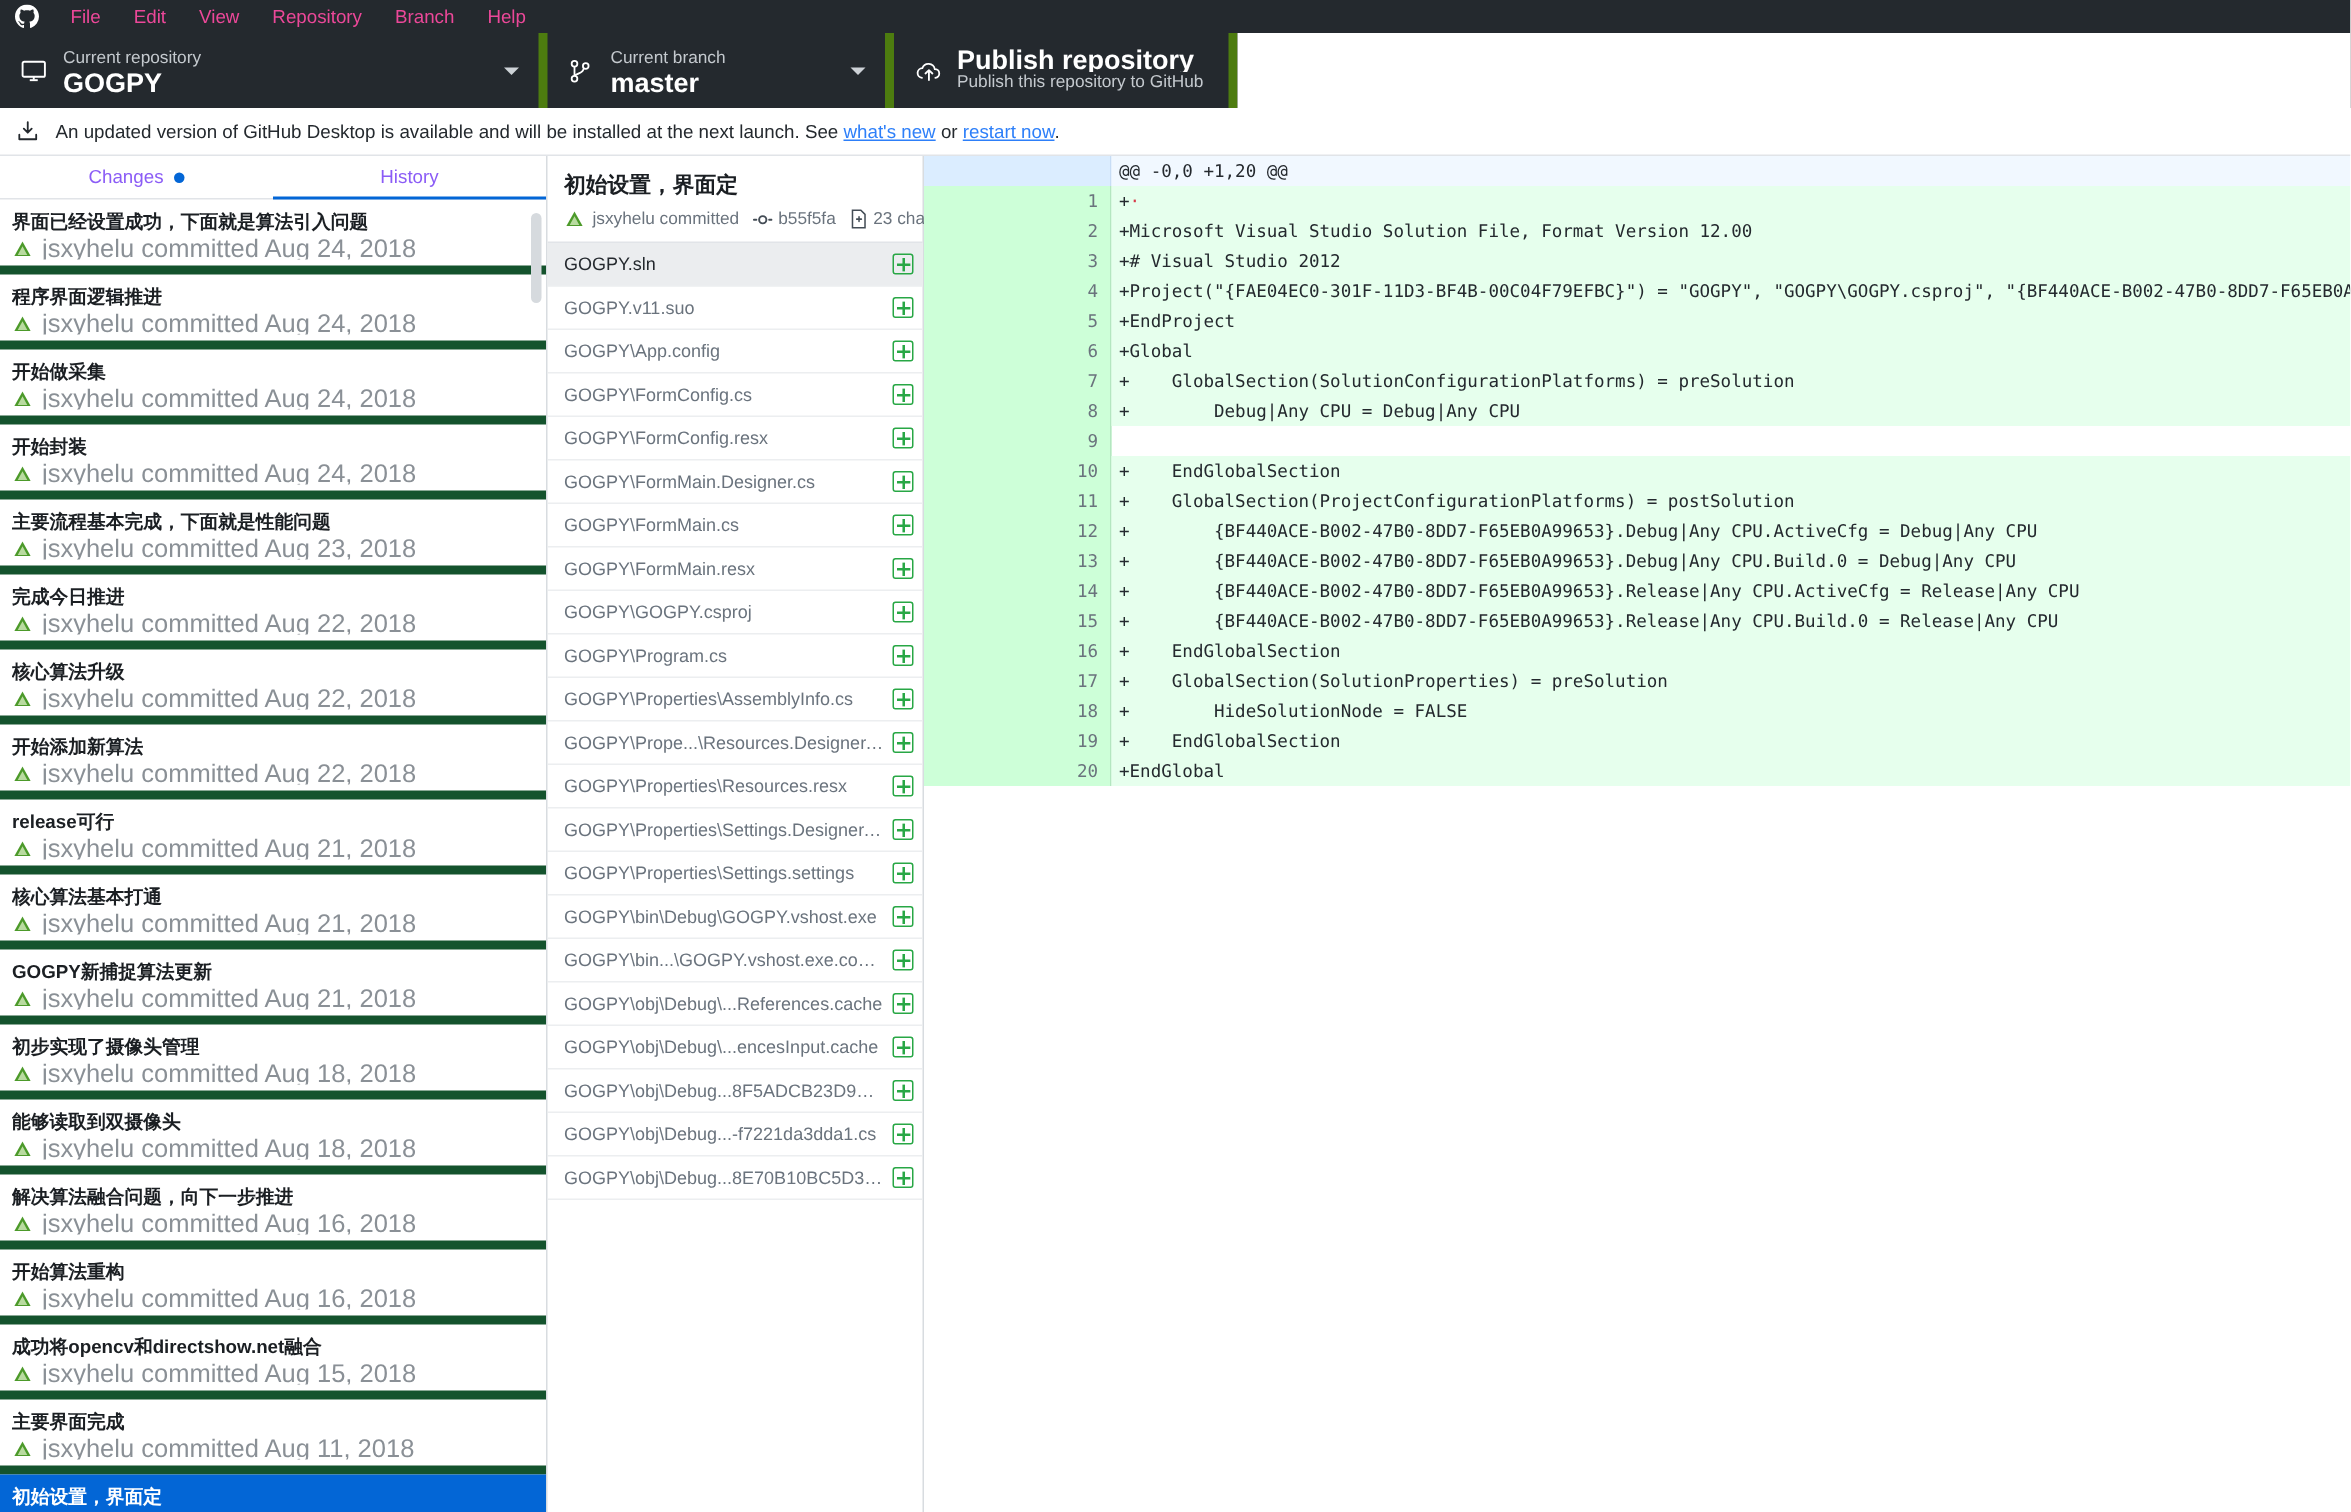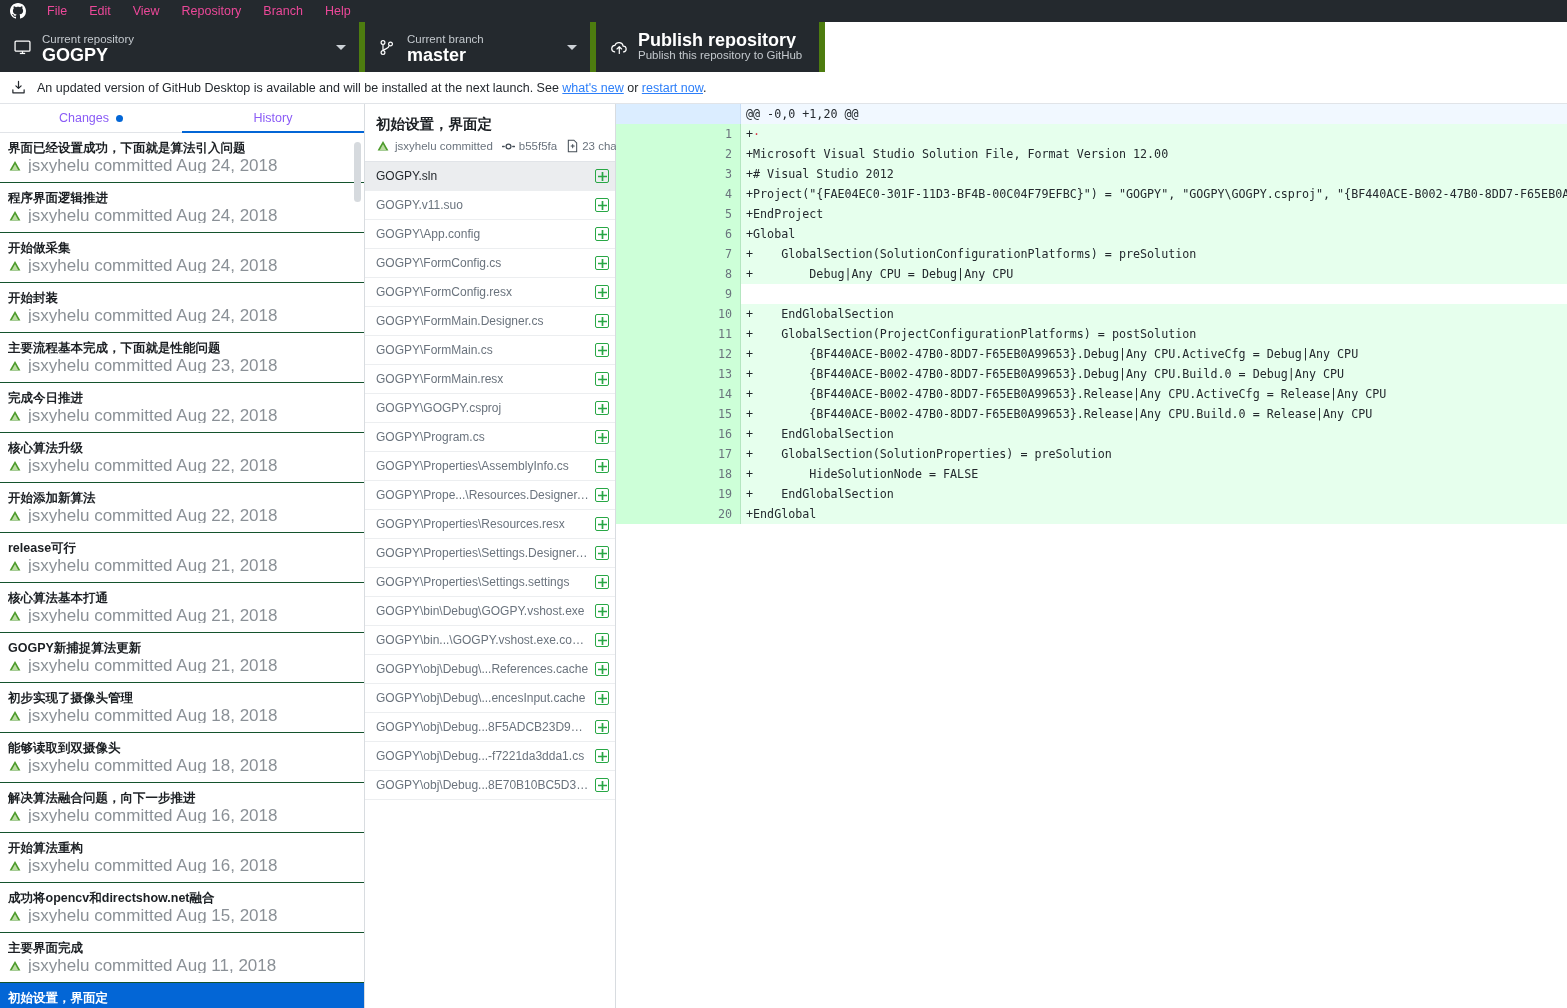--- a/index.html
+++ b/index.html
@@ -58,21 +58,21 @@
   .tabs { height: 29px; flex: 0 0 29px; display: flex; border-bottom: 1px solid #e1e4e8; }
   .tab { flex: 1 1 50%; display: flex; align-items: center; justify-content: center;
          font-size: 12.5px; color: #8b5cf6; position: relative; }
   .tab.active::after {
     content: ""; position: absolute; left: 0; right: 0; bottom: -1px; height: 2px; background: #0366d6;
   }
   .tab .dot { width: 7px; height: 7px; border-radius: 50%; background: #0366d6; margin-left: 7px; }
 
   .commits { flex: 1 1 auto; overflow: hidden; position: relative; }
   .commit-row {
-    height: 50px; border-bottom: 1px solid #14532d; padding: 6px 10px 0 8px;
+    height: 50px; border-bottom: 6px solid #14532d; padding: 6px 10px 0 8px;
     display: flex; flex-direction: column; justify-content: flex-start;
   }
   .commit-title { font-size: 12.5px; font-weight: bold; color: #1b1f23; line-height: 18px;
                   white-space: nowrap; overflow: hidden; text-overflow: ellipsis; }
   .commit-meta { display: flex; align-items: center; margin-top: 2px; }
   .avatar { width: 14px; height: 14px; flex: 0 0 14px; margin-right: 6px; position: relative; }
   .commit-by { font-size: 17px; color: #8a9096; line-height: 14px; white-space: nowrap;
                overflow: hidden; text-overflow: ellipsis; }
   .commit-row.selected { background: #0366d6; }
   .commit-row.selected .commit-title { color: #fff; }

